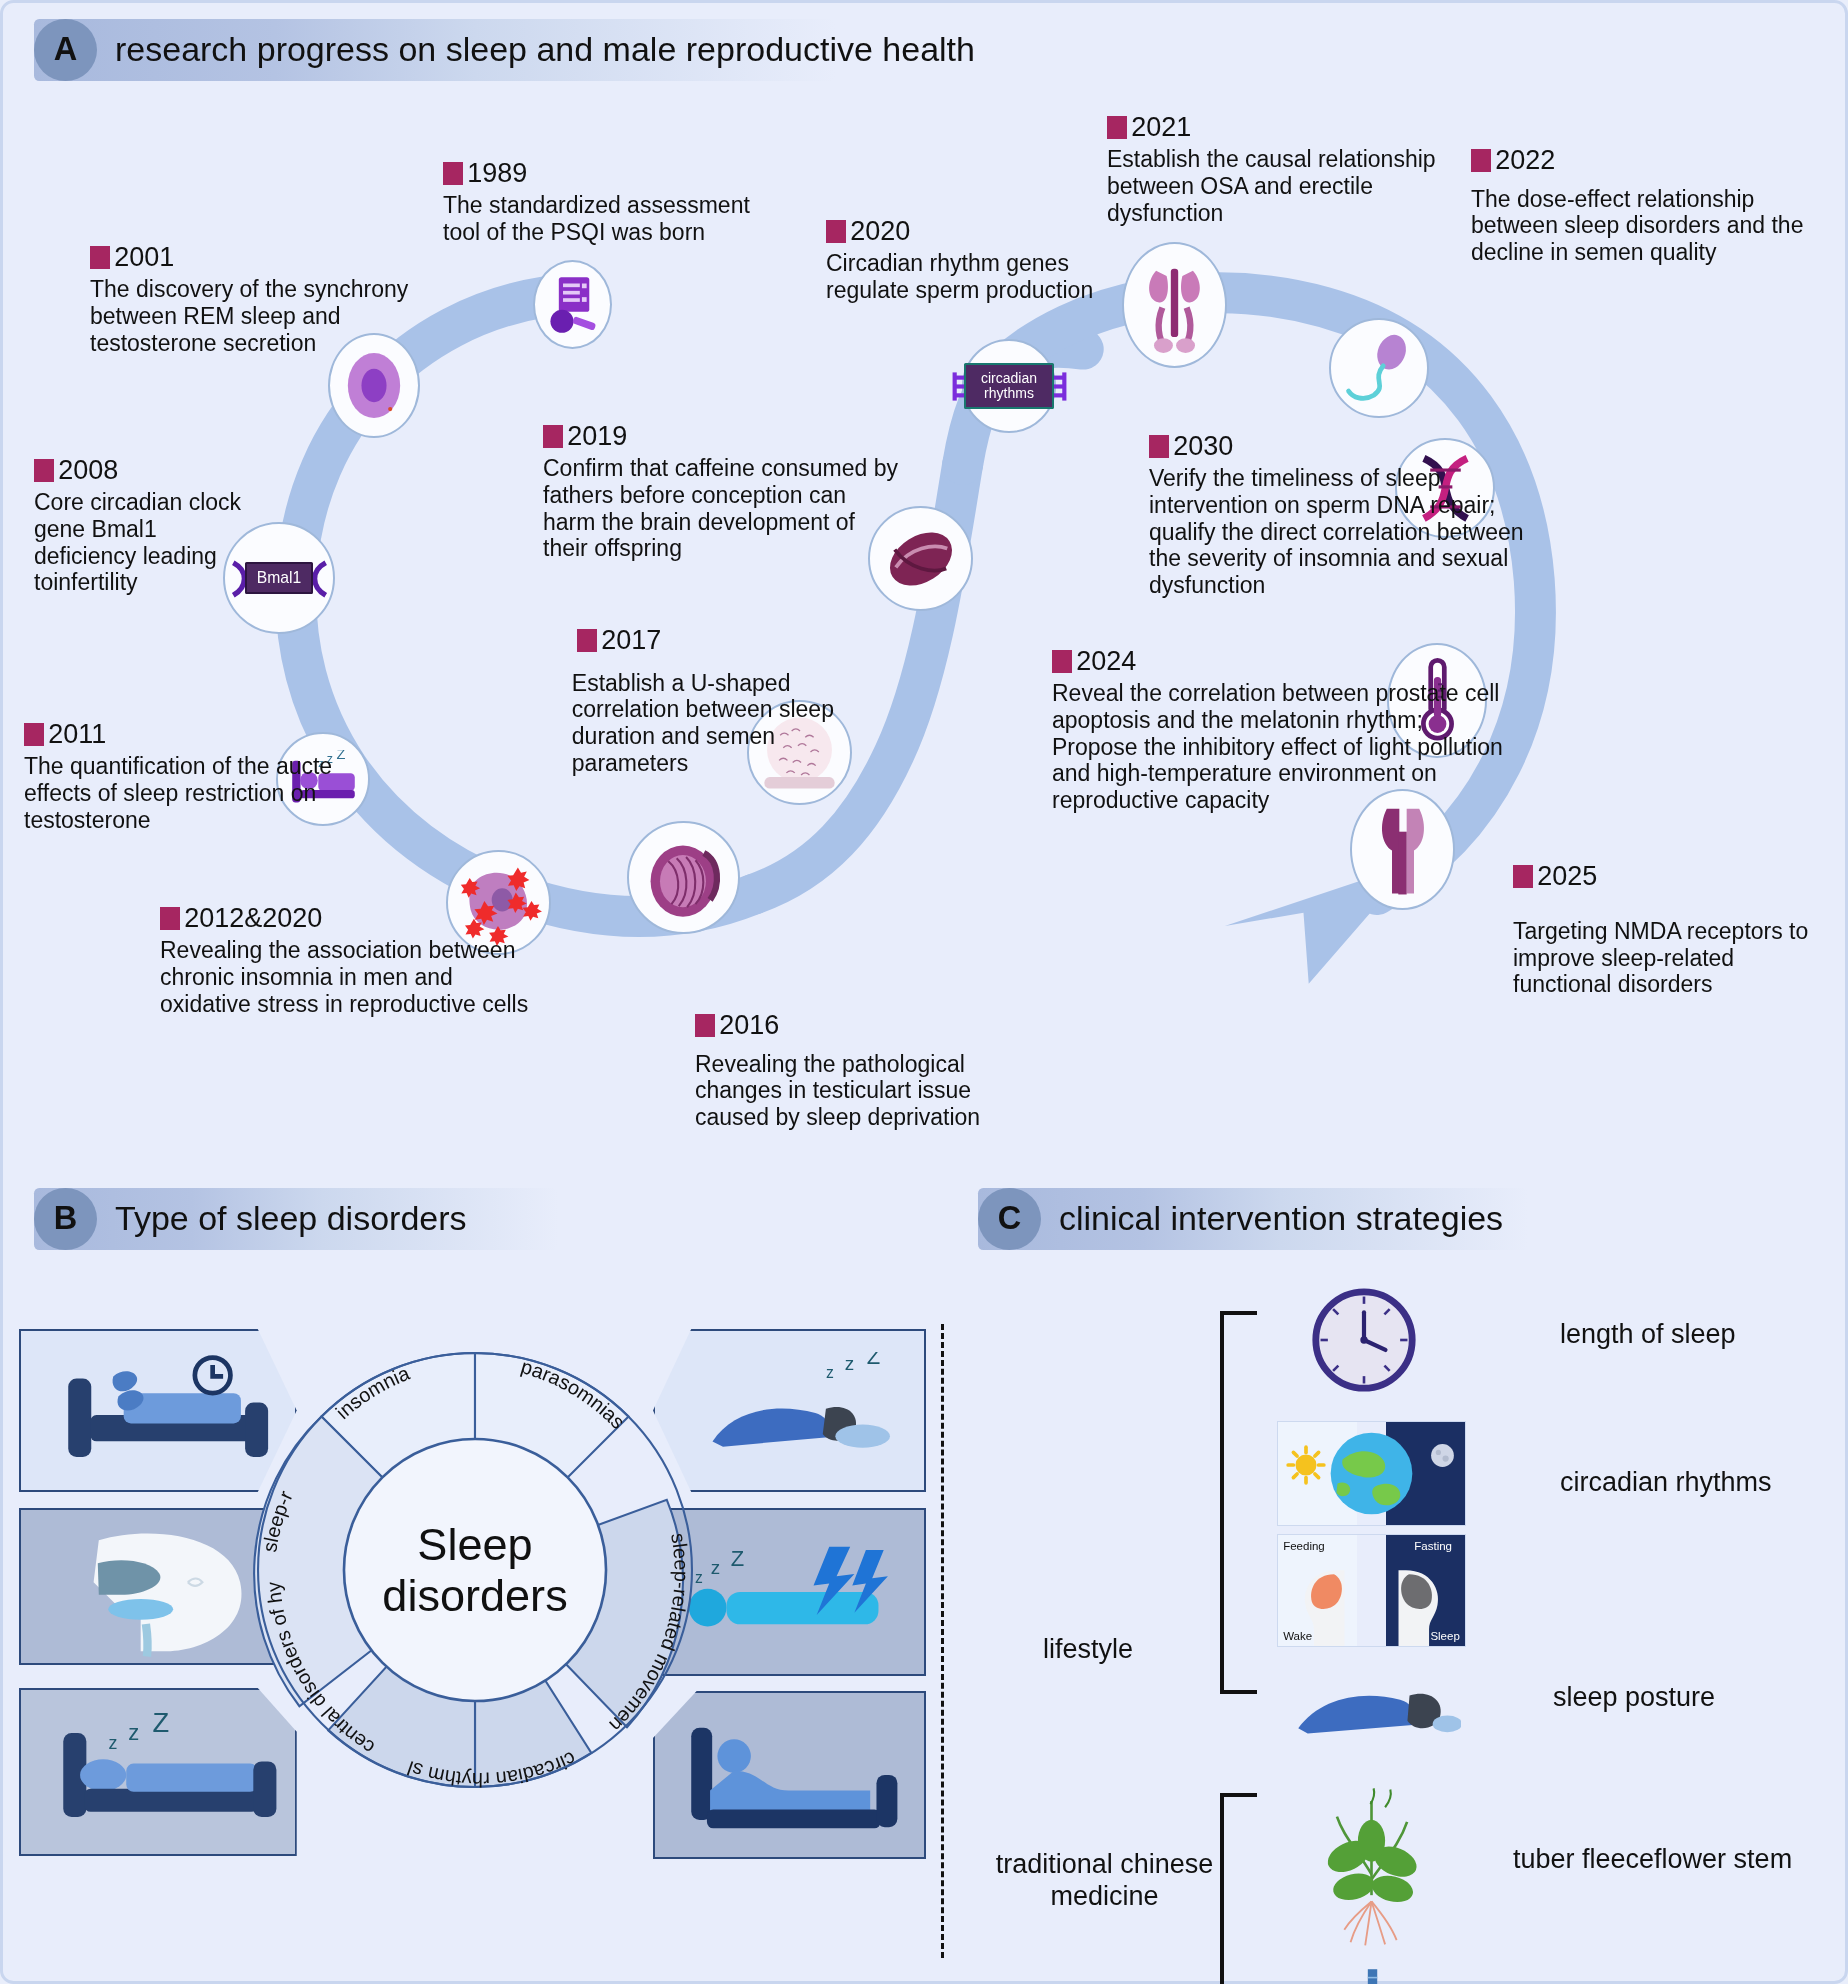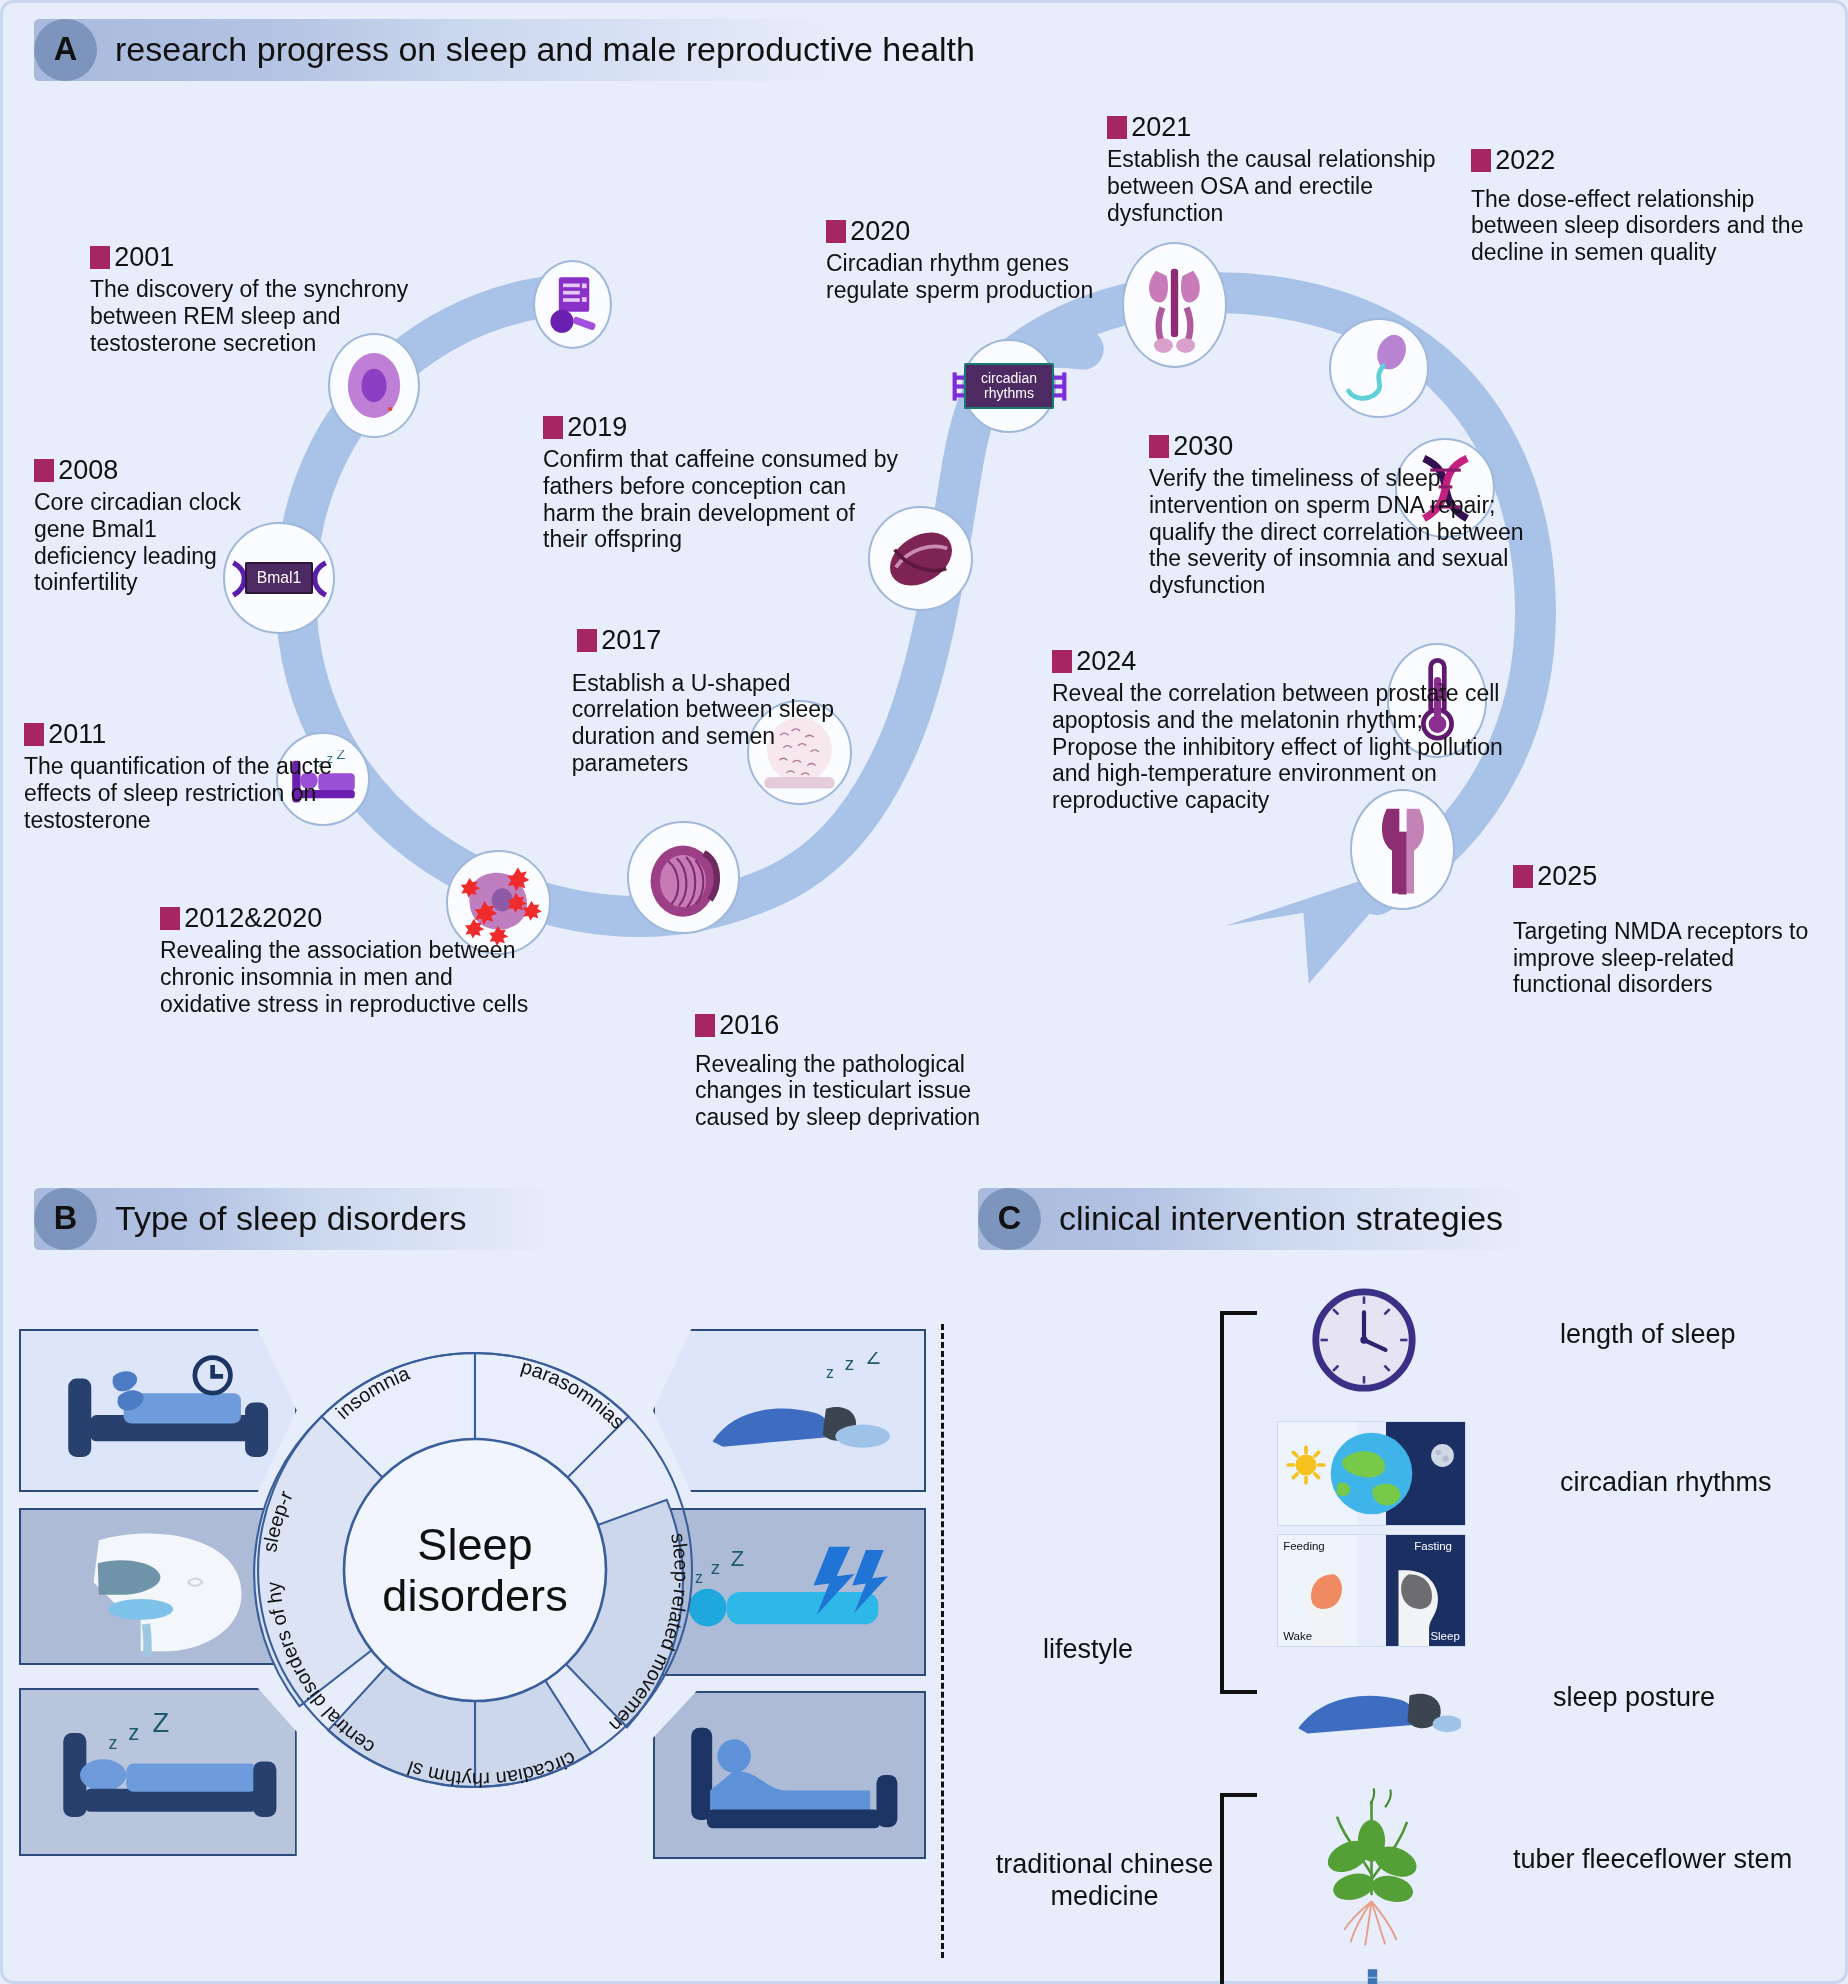--- a/index.html
+++ b/index.html
@@ -273,20 +273,27 @@
     </div>
 
     <div class="node" style="left:1347px;top:786px;width:105px;height:121px;">
       <svg width="68" height="100" viewBox="0 0 130 190">
         <path d="M34,16 C18,48 24,84 44,96 L44,178 L58,178 L58,16 Z" fill="#8b2f72"></path>
         <path d="M96,16 C112,48 106,84 86,96 L86,178 L72,178 L72,16 Z" fill="#c383b6"></path>
         <rect x="56" y="60" width="16" height="120" fill="#8b2f72"></rect>
       </svg>
     </div>
 
+    <div class="tl-item" style="left:440px;top:157px;width:325px;">
+      <div class="tl-year">
+          <span class="tl-sq"></span>
+          <span>1989</span>
+        </div>
+      <div class="tl-desc">The standardized assessment tool of the PSQI was born</div>
+    </div>
 
     <div class="tl-item" style="left:87px;top:241px;width:325px;">
       <div class="tl-year">
           <span class="tl-sq"></span>
           <span>2001</span>
         </div>
       <div class="tl-desc">The discovery of the synchrony between REM sleep and testosterone secretion</div>
     </div>
 
     <div class="tl-item" style="left:31px;top:454px;width:220px;">
@@ -322,21 +329,21 @@
     </div>
 
     <div class="tl-item" style="left:574px;top:624px;width:273px;">
       <div class="tl-year">
           <span class="tl-sq"></span>
           <span>2017</span>
         </div>
       <div class="tl-desc" style="margin-top:15.7px;margin-left:-5.2px;">Establish a U-shaped correlation between sleep duration and semen parameters</div>
     </div>
 
-    <div class="tl-item" style="left:540px;top:411px;width:357px;">
+    <div class="tl-item" style="left:540px;top:420px;width:357px;">
       <div class="tl-year">
           <span class="tl-sq"></span>
           <span>2019</span>
         </div>
       <div class="tl-desc">Confirm that caffeine consumed by fathers before conception can harm the brain development of their offspring</div>
     </div>
 
     <div class="tl-item" style="left:823px;top:215px;width:325px;">
       <div class="tl-year">
           <span class="tl-sq"></span>

